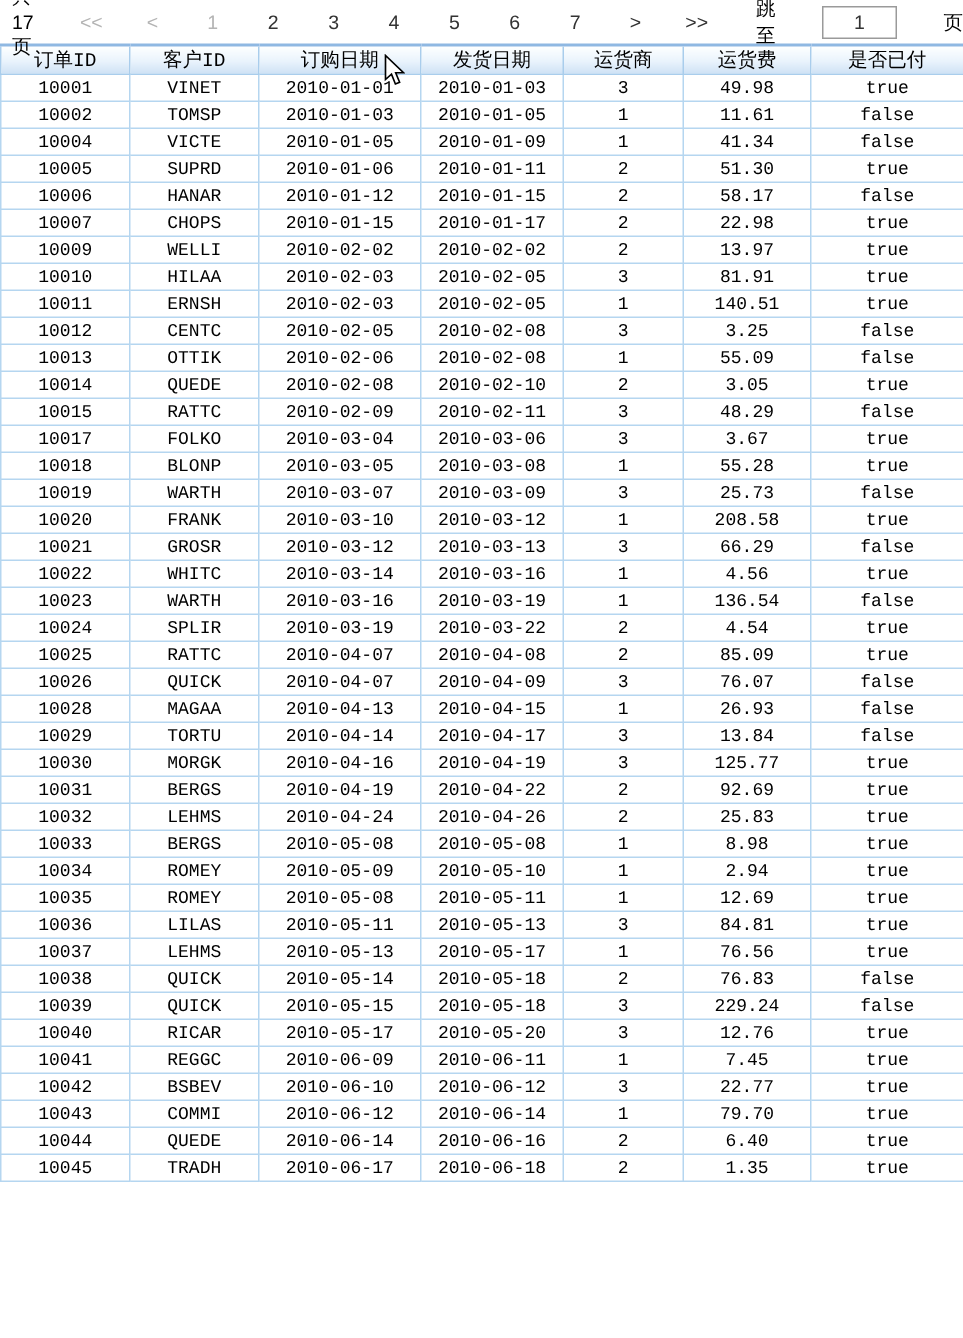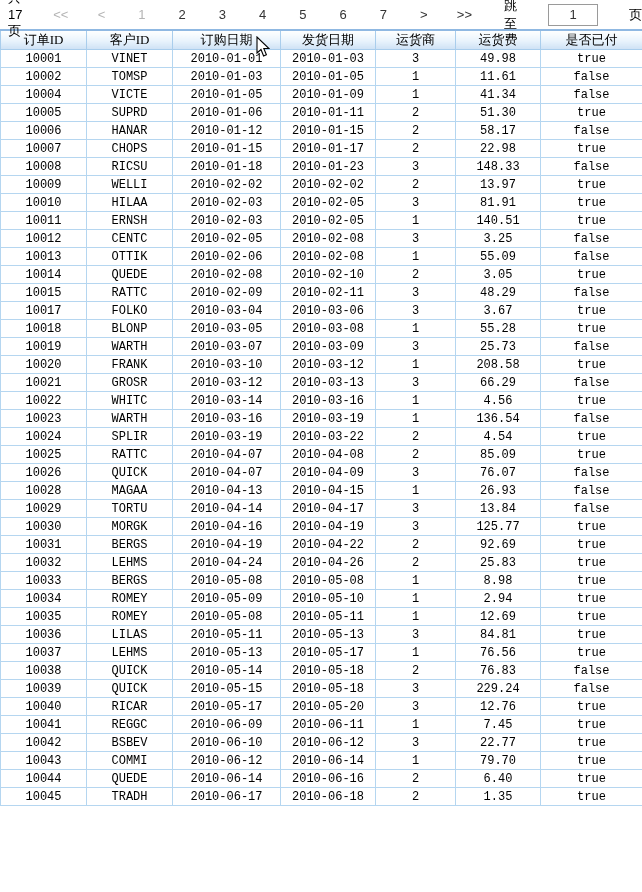--- a/index.html
+++ b/index.html
@@ -30,21 +30,21 @@
   table.grid{
     width:642px;border-collapse:collapse;table-layout:fixed;
     font-family:"Liberation Mono","DejaVu Sans Mono",monospace;
     font-size:12px;color:#000;
   }
   table.grid th{
     height:17px;font-weight:normal;font-size:13px;
     background:linear-gradient(#feffff,#e9f3fc 55%,#cfe2f5);
     border:1px solid #a9cdec;border-top:2px solid #8fb8e2;
     padding:0;text-align:center;white-space:nowrap;overflow:hidden;
-    font-family:Liberation Serif, serif;
+    font-family:Liberation Mono, monospace;
   }
   table.grid td{
     height:17px;background:#ffffff;border:1px solid #b5d6f0;
     padding:0;text-align:center;white-space:nowrap;overflow:hidden;
   }
   
   .cursor{position:absolute;left:256px;top:36px;width:14px;height:22px;pointer-events:none;z-index:9;}
 </style>
 </head>
 <body>
@@ -137,29 +137,20 @@
       <tr>
         <td>10007</td>
         <td>CHOPS</td>
         <td>2010-01-15</td>
         <td>2010-01-17</td>
         <td>2</td>
         <td>22.98</td>
         <td>true</td>
       </tr>
       <tr>
-        <td>10008</td>
-        <td>RICSU</td>
-        <td>2010-01-18</td>
-        <td>2010-01-23</td>
-        <td>3</td>
-        <td>148.33</td>
-        <td>false</td>
-      </tr>
-      <tr>
         <td>10009</td>
         <td>WELLI</td>
         <td>2010-02-02</td>
         <td>2010-02-02</td>
         <td>2</td>
         <td>13.97</td>
         <td>true</td>
       </tr>
       <tr>
         <td>10010</td>

